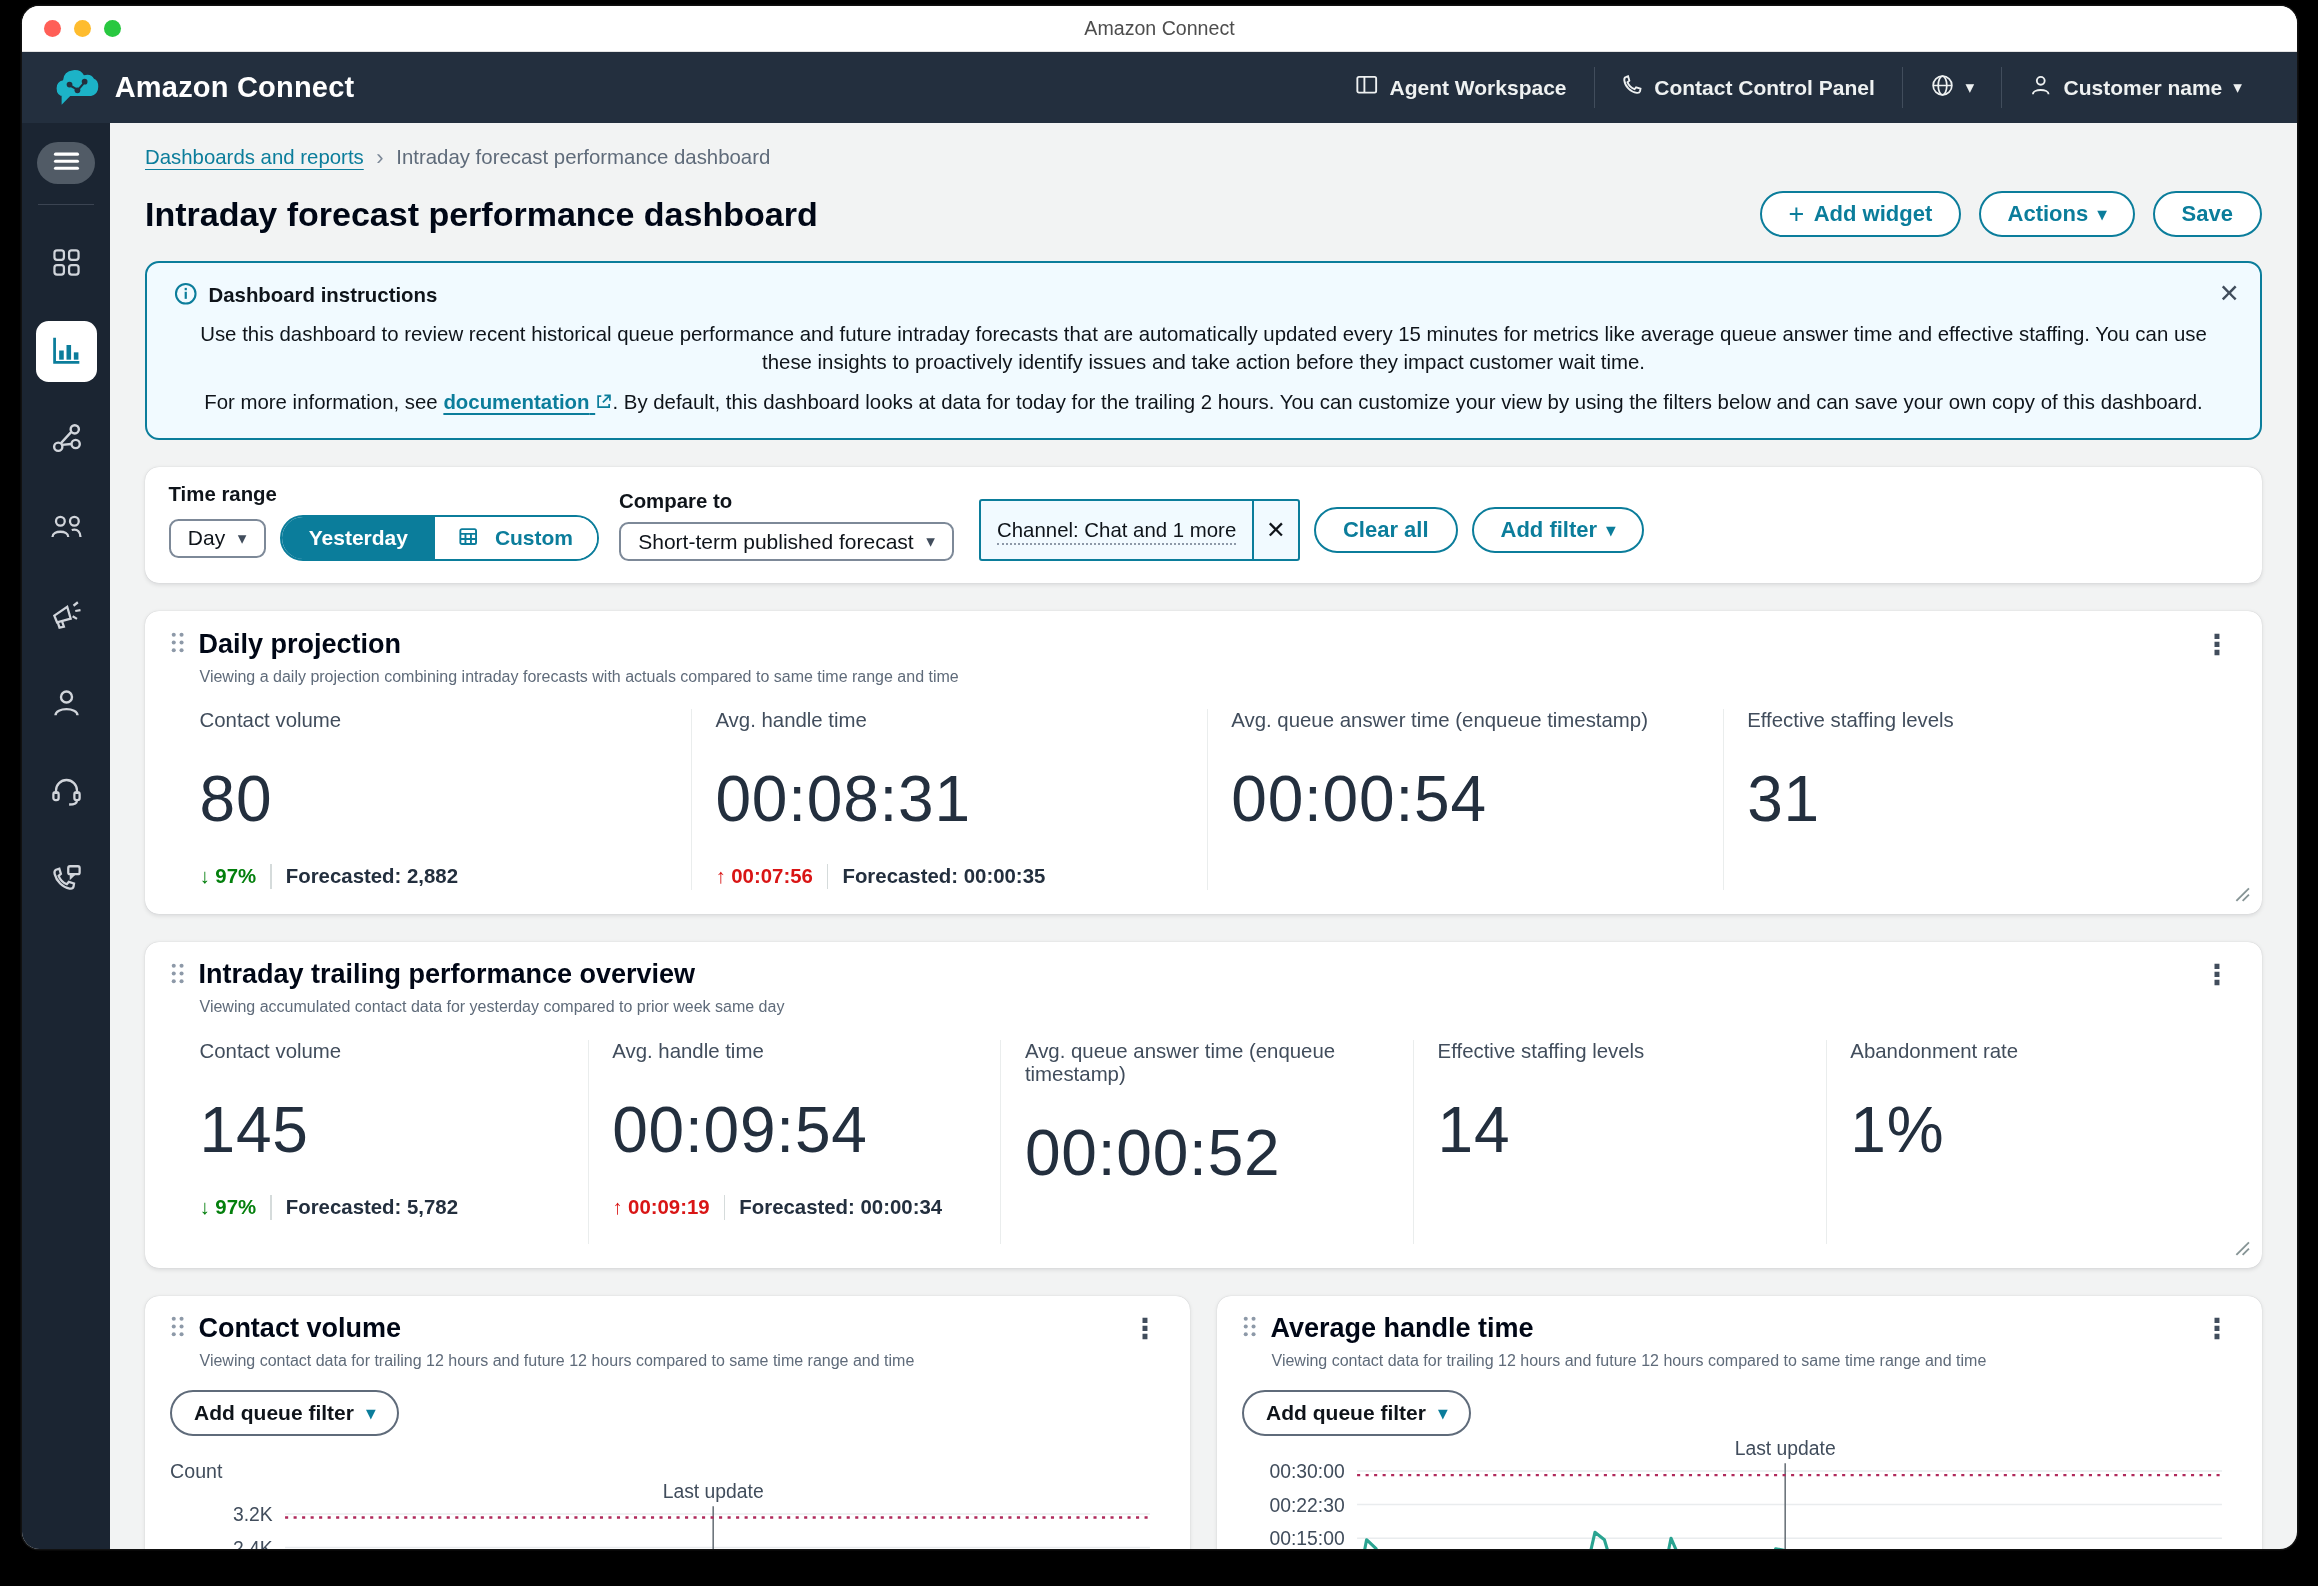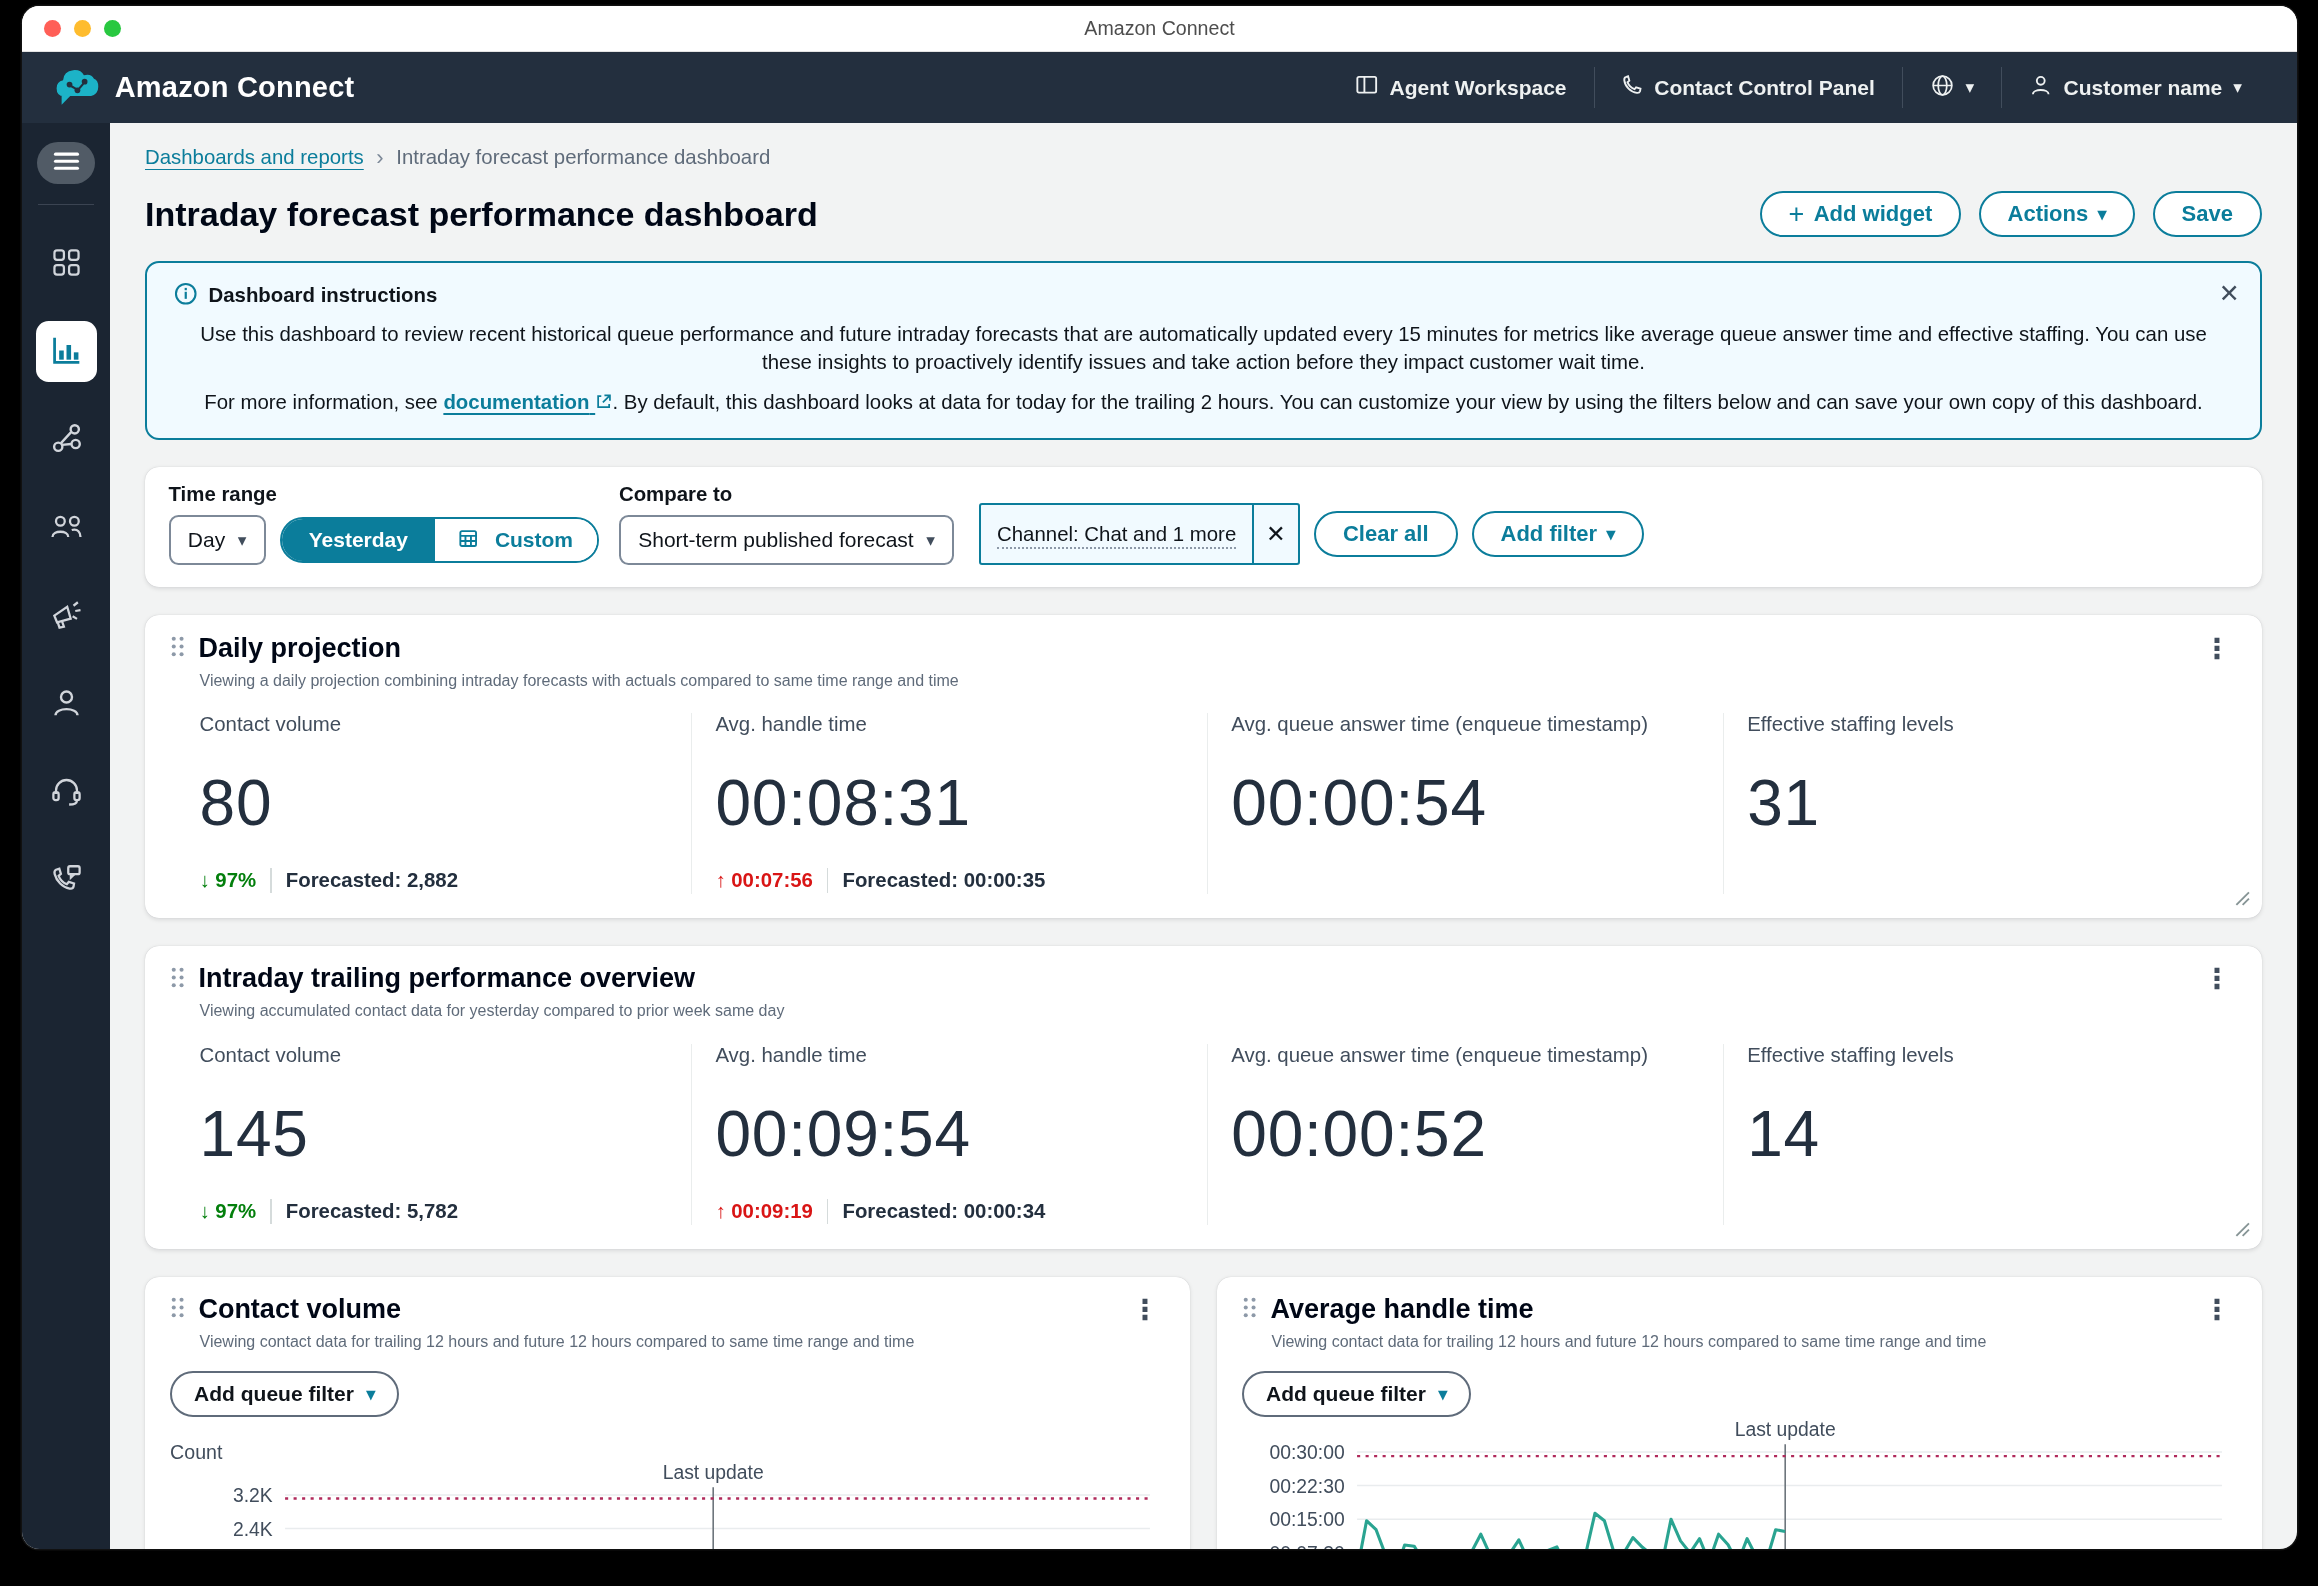--- a/index.html
+++ b/index.html
@@ -52,21 +52,21 @@
   .flash p { font-size:20.4px; color:#0f141a; margin-top:12.6px; line-height:1.35; }
   .flash a { color:#0b7d9b; text-decoration:underline; text-underline-offset:3.9px; cursor:pointer; font-weight:600; }
   .flash-close { position:absolute; right:20.4px; top:15.7px; font-size:25px; color:#414d5c; cursor:pointer; font-weight:600; }
 
   
   .card { background:#fff; border-radius:14px; box-shadow:0 1.6px 4.7px rgba(0,7,22,.10), 0 0 0.8px rgba(0,7,22,.22); }
   .filter-card { margin-top:27px; padding:15.7px 23.5px 22px; display:flex; align-items:flex-end; gap:20.4px; }
   .fgroup { display:flex; flex-direction:column; gap:9.4px; }
   .flabel { font-size:20.4px; font-weight:700; color:#0f141a; }
   .frow { display:flex; align-items:center; gap:14px; }
-  .select { display:inline-flex; align-items:center; gap:12.6px; height:50px; padding:0 17.3px; border:2.4px solid #7d8998; border-radius:9.4px; background:#fff; font-size:21px; color:#0f141a; cursor:pointer; white-space:nowrap; }
+  .select { display:inline-flex; align-items:center; gap:12.6px; height:39px; padding:0 17.3px; border:2.4px solid #7d8998; border-radius:9.4px; background:#fff; font-size:21px; color:#0f141a; cursor:pointer; white-space:nowrap; }
   .select .caret { color:#414d5c; }
   .seg { display:flex; height:46px; border:2.4px solid #0b7d9b; border-radius:23px; overflow:hidden; cursor:pointer; }
   .seg-left { background:#0b7d9b; color:#fff; font-weight:700; font-size:21px; display:flex; align-items:center; padding:0 27px; }
   .seg-right { background:#fff; color:#0b7d9b; font-weight:700; font-size:21px; display:flex; align-items:center; gap:16px; padding:0 23.5px; }
   .token { display:flex; align-items:center; height:62px; border:2.4px solid #0b7d9b; border-radius:3px; background:#f1faff; overflow:hidden; }
   .token-text { padding:0 15.7px; font-size:20.4px; color:#0f141a; }
   .token-text span { border-bottom:2.4px dotted #8d99a8; padding-bottom:2.4px; }
   .token-x { width:46px; align-self:stretch; display:flex; align-items:center; justify-content:center; border-left:2.4px solid #0b7d9b; font-size:23.5px; color:#0f141a; cursor:pointer; }
 
   
@@ -454,20 +454,25 @@
               </div>
             </div>
             <div class="metric">
               <div class="m-label">Avg. queue answer time (enqueue timestamp)</div>
               <div class="m-value">00:00:52</div>
               <div class="m-foot"></div>
             </div>
             <div class="metric">
               <div class="m-label">Effective staffing levels</div>
               <div class="m-value">14</div>
+              <div class="m-foot"></div>
+            </div>
+            <div class="metric">
+              <div class="m-label">Abandonment rate</div>
+              <div class="m-value">1%</div>
               <div class="m-foot"></div>
             </div>
           </div>
         <span class="resize-h">
           <svg width="17.3" height="17.3" viewBox="0 0 22 22" stroke="#879596" stroke-width="2.4">
               <path d="M3 19 L19 3 M11 19 L19 11" fill="none"></path>
             </svg>
         </span>
       </div>
 

